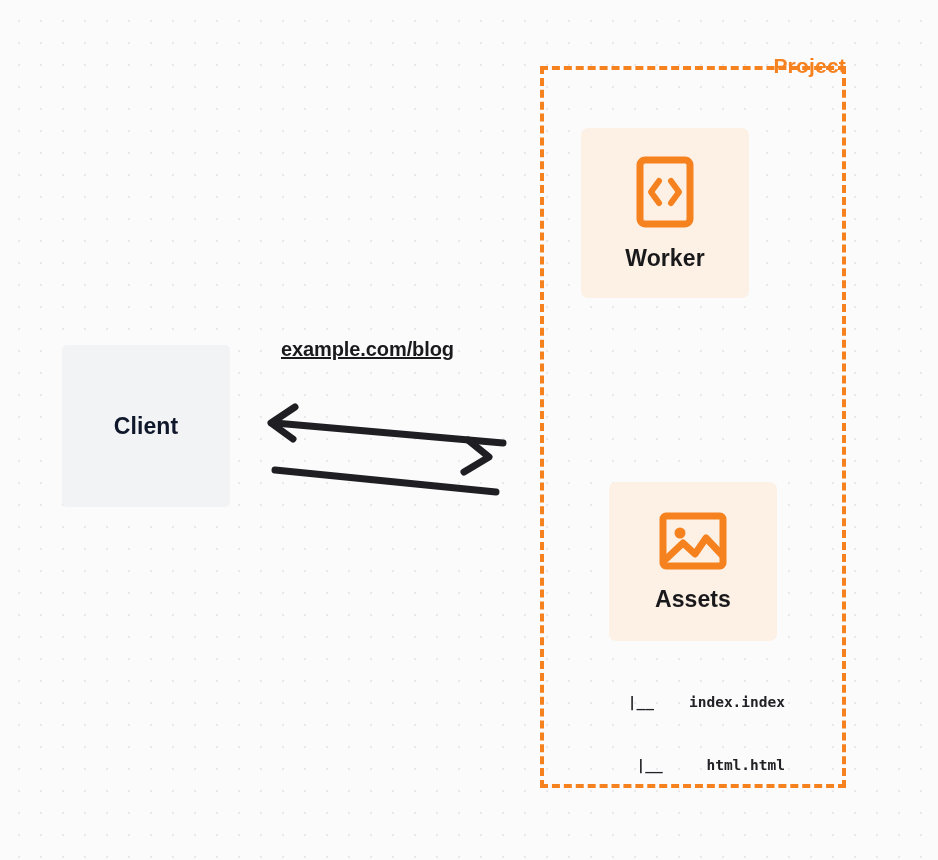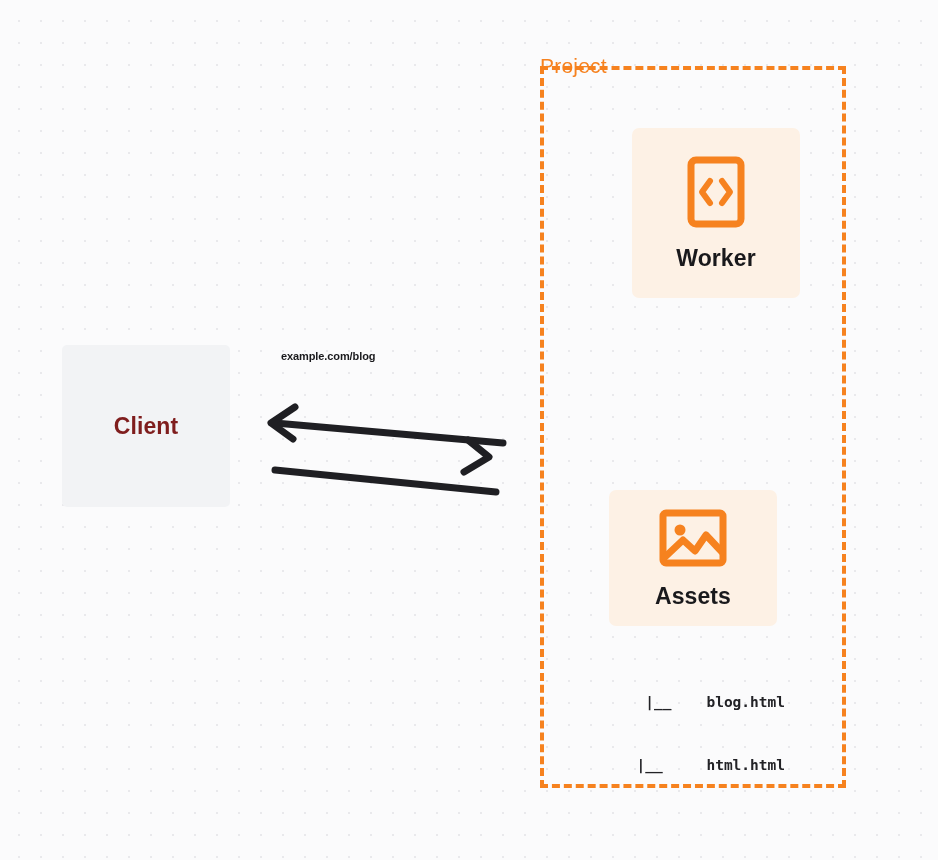--- a/index.html
+++ b/index.html
@@ -34,91 +34,91 @@
     height: 162px;
     background: #f2f3f5;
     border-radius: 5px;
     display: flex;
     align-items: center;
     justify-content: center;
   }
   #client-node .node-label {
     font-size: 23px;
     font-weight: 700;
-    color: #7f1d1d;
+    color: #0f172a;
     letter-spacing: 0.1px;
   }
 
   
   #flow-arrows {
     position: absolute;
     left: 255px;
     top: 365px;
     width: 260px;
     height: 145px;
     overflow: visible;
   }
 
   #request-label {
     position: absolute;
     left: 281px;
-    top: 350px;
-    font-size: 11px;
+    top: 338px;
+    font-size: 20px;
     font-weight: 700;
     color: #1a1a1d;
     letter-spacing: -0.1px;
     white-space: nowrap;
+    text-decoration: underline;
   }
 
   
   #project-container {
     position: absolute;
     left: 540px;
     top: 66px;
     width: 306px;
     height: 722px;
     box-sizing: border-box;
     border: 4px dashed #f6821f;
     background: transparent;
   }
   #project-title {
     position: absolute;
     left: 540px;
     top: 52px;
     width: 306px;
-    text-align: left;
+    text-align: right;
     font-size: 21px;
-    font-weight: 400;
+    font-weight: 700;
     color: #f6821f;
     letter-spacing: 0.2px;
     line-height: 28px;
   }
 
   
   .service-card {
     position: absolute;
     background: #fdf1e5;
     border-radius: 7px;
     display: flex;
     flex-direction: column;
     align-items: center;
     justify-content: center;
   }
   #worker-card {
-    left: 632px;
+    left: 581px;
     top: 128px;
     width: 168px;
     height: 170px;
   }
   #assets-card {
     left: 609px;
     top: 482px;
     width: 168px;
-    height: 136px;
-    margin-top: 8px;
+    height: 159px;
   }
   .service-icon {
     display: block;
     line-height: 0;
   }
   #worker-card .service-icon { margin-bottom: 16px; }
   #assets-card .service-icon { margin-bottom: 14px; }
 
   .service-name {
     font-size: 23px;
@@ -189,18 +189,18 @@
       <svg width="70" height="62" viewBox="0 0 70 62">
         <rect x="5" y="6" width="60" height="50" rx="3" ry="3" fill="none" stroke="#f6821f" stroke-width="7"></rect>
         <circle cx="22" cy="23" r="5.5" fill="#f6821f"></circle>
         <polyline points="7,50 25,33 37,44 48,28 64,45" fill="none" stroke="#f6821f" stroke-width="7" stroke-linecap="round" stroke-linejoin="round"></polyline>
       </svg>
     </span>
     <span class="service-name">Assets</span>
   </div>
 
   <div id="asset-tree">
-    <span class="tree-row">    |__    blog.html</span>
+    <span class="tree-row">    |__    index.index</span>
     <span class="tree-row">    |__     html.html</span>
     
   </div>
 
 </div>
 
 </body></html>

